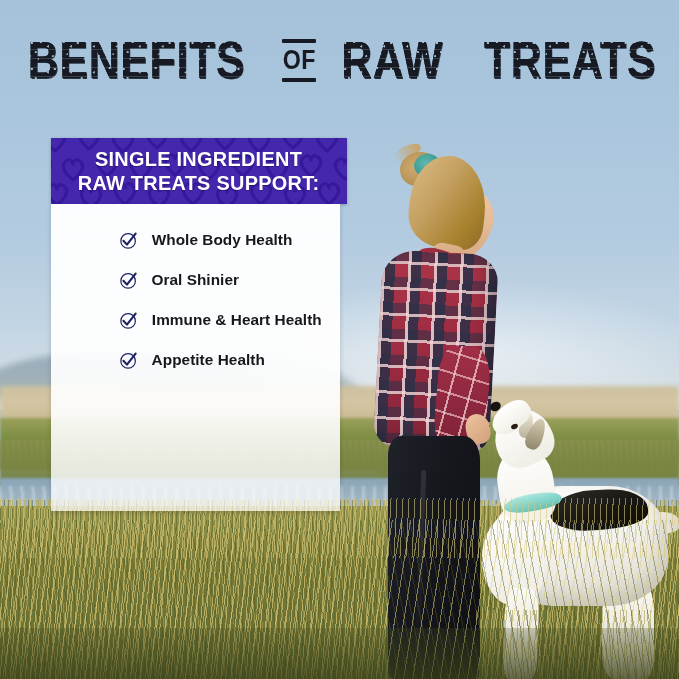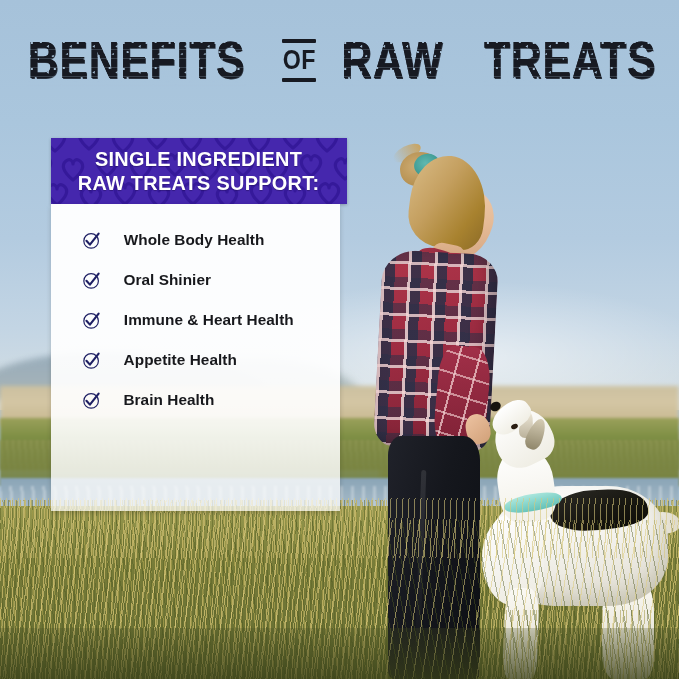--- a/index.html
+++ b/index.html
@@ -396,23 +396,24 @@
       rgba(255,255,255,.90) 72%,
       rgba(255,255,255,.80) 90%,
       rgba(255,255,255,.70) 100%);
     box-shadow:0 2px 5px rgba(0,0,0,.18);
     min-height:307px;
   }
   .benefit-list { list-style:none; }
   .benefit-item {
     display:flex;
     align-items:center;
-    gap:22px;
+    gap:13px;
     padding:0 0 0 31px;
     height:40px;
+    margin-left:37px;
   }
   .check-icon {
     flex:0 0 auto;
     width:19px; height:19px;
     display:block;
     color:#1e1f63;
   }
   .benefit-label {
     font-size:15.5px;
     font-weight:700;
@@ -580,27 +581,20 @@
         </li>
 
         <li class="benefit-item">
           <svg class="check-icon" viewBox="0 0 24 24" aria-hidden="true">
             <circle cx="11.5" cy="12.5" r="9.2" fill="none" stroke="currentColor" stroke-width="1.5"></circle>
             <path d="M5.6 12.4 L10 17.2 L21 3.4" fill="none" stroke="currentColor" stroke-width="2.7" stroke-linecap="round" stroke-linejoin="round"></path>
           </svg>
           <span class="benefit-label">Appetite Health</span>
         </li>
 
-        <li class="benefit-item">
-          <svg class="check-icon" viewBox="0 0 24 24" aria-hidden="true">
-            <circle cx="11.5" cy="12.5" r="9.2" fill="none" stroke="currentColor" stroke-width="1.5"></circle>
-            <path d="M5.6 12.4 L10 17.2 L21 3.4" fill="none" stroke="currentColor" stroke-width="2.7" stroke-linecap="round" stroke-linejoin="round"></path>
-          </svg>
-          <span class="benefit-label">Brain Health</span>
-        </li>
 
 
 
       </ul>
     </div>
   </div>
 
 </div>
 
 </body></html>

